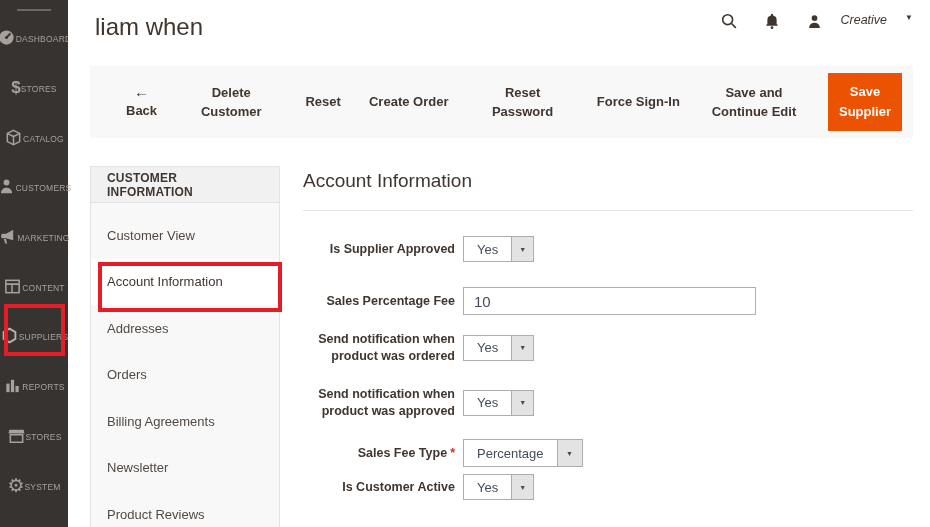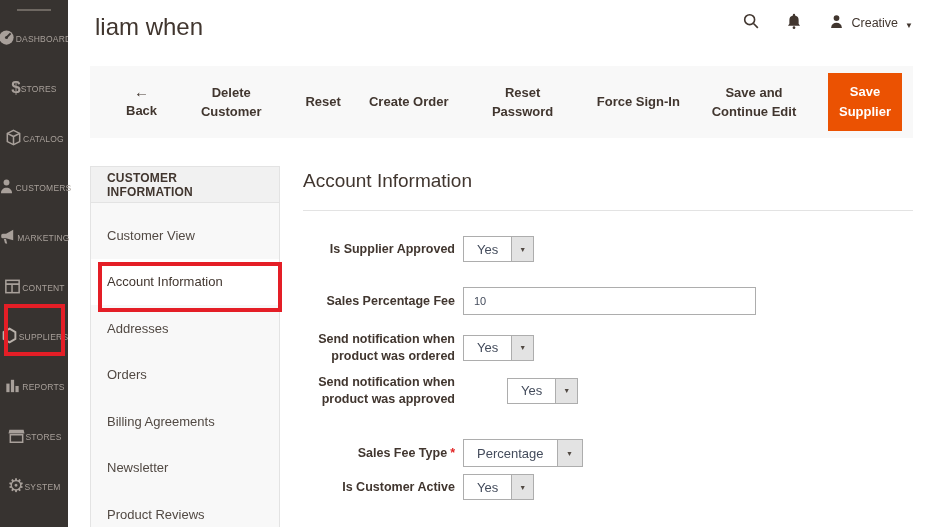--- a/index.html
+++ b/index.html
@@ -25,21 +25,21 @@
   .side-icon{height:20px;display:flex;align-items:center;justify-content:center;}
   .side-glyph{font-size:17px;font-weight:bold;color:var(--side-ink);line-height:1;}
   .side-glyph.gear{font-size:19px;font-weight:normal;}
   .side-label{font-size:8.5px;letter-spacing:.2px;color:var(--side-ink);margin-top:3px;white-space:nowrap;}
 
   
   .header{position:absolute;left:68px;top:0;right:0;height:56px;background:#fff;}
   .page-title{position:absolute;left:27px;top:13px;font-size:24px;font-weight:400;color:var(--ink);}
   .header-actions{position:absolute;right:17px;top:12px;display:flex;align-items:center;gap:26px;}
   .hicon{display:flex;align-items:center;cursor:pointer;}
-  .user-menu{display:flex;align-items:flex-end;gap:7px;cursor:pointer;}
+  .user-menu{display:flex;align-items:flex-start;gap:18px;cursor:pointer;font-style:italic;}
   .user-name{font-size:12.5px;color:var(--ink);}
   .user-caret{font-size:8px;color:var(--ink);}
 
   
   .toolbar{position:absolute;left:90px;top:66px;width:823px;height:72px;background:#f8f8f8;display:flex;align-items:center;}
   .tb-buttons{display:flex;align-items:center;flex:1;justify-content:space-between;padding:0 28px 0 36px;}
   .tb-btn{background:none;border:none;font-family:inherit;font-size:13px;font-weight:600;color:var(--ink);text-align:center;line-height:1.5;cursor:pointer;max-width:92px;}
   .tb-btn .arrow{display:block;font-size:15px;line-height:1.2;}
   .tb-primary{width:74px;height:58px;margin-right:11px;background:var(--accent);border:none;color:#fff;font-family:inherit;font-size:13px;font-weight:700;line-height:1.55;cursor:pointer;text-align:center;padding:0 10px;}
 
@@ -48,29 +48,29 @@
   .nav-header{height:36px;background:#f1f1f1;border-bottom:1px solid var(--line);display:flex;align-items:center;padding:0 16px;font-size:12px;font-weight:700;color:var(--ink);letter-spacing:.2px;}
   .nav-items{padding-top:9px;}
   .nav-item{height:46.5px;display:flex;align-items:center;padding:0 16px;font-size:13px;color:var(--muted-ink);cursor:pointer;}
   .nav-item.selected{background:#fff;color:var(--ink);}
 
   
   .main{position:absolute;left:303px;top:166px;width:610px;height:361px;}
   .content-title{position:absolute;top:4px;left:0;font-size:19px;font-weight:400;color:var(--ink);}
   .content-rule{position:absolute;top:44px;left:0;width:610px;height:1px;background:var(--line);}
   .field-row{position:absolute;left:0;display:flex;align-items:center;}
-  .r1{top:70px;} .r2{top:121px;} .r3{top:165px;} .r4{top:208px;gap:44px;} .r5{top:273px;} .r6{top:308px;}
+  .r1{top:70px;} .r2{top:121px;} .r3{top:165px;} .r4{top:220px;} .r5{top:273px;} .r6{top:308px;}
   .field-label{width:152px;text-align:right;font-size:12.5px;font-weight:600;color:var(--ink);line-height:1.35;margin-right:8px;}
   .req{color:#e22626;margin-left:3px;font-weight:600;}
   .sel{display:inline-flex;height:26px;border:1px solid var(--ctrl-border);background:#fff;cursor:pointer;}
   .sel-lg{height:28px;}
   .sel-val{display:flex;align-items:center;padding:0 13px;font-size:13px;color:#444c5c;}
   .sel-arrow{width:22px;background:#e3e3e3;border-left:1px solid var(--ctrl-border);display:flex;align-items:center;justify-content:center;font-size:7px;color:var(--muted-ink);}
   .sel-lg .sel-arrow{width:25px;}
-  .text-input{width:293px;height:28px;border:1px solid var(--ctrl-border);padding:0 10px;font-family:inherit;font-size:11px;color:#444c5c;background:#fff;}
+  .text-input{width:293px;height:28px;border:1px solid var(--ctrl-border);padding:0 10px;font-family:inherit;font-size:15px;color:#444c5c;background:#fff;}
 
   
   .annot{position:absolute;border:4px solid var(--annot);pointer-events:none;}
   .annot-suppliers{left:4px;top:304px;width:61px;height:52px;}
   .annot-account{left:98px;top:262px;width:184px;height:50px;}
 
   svg{display:block;}
 </style>
 </head>
 <body>

